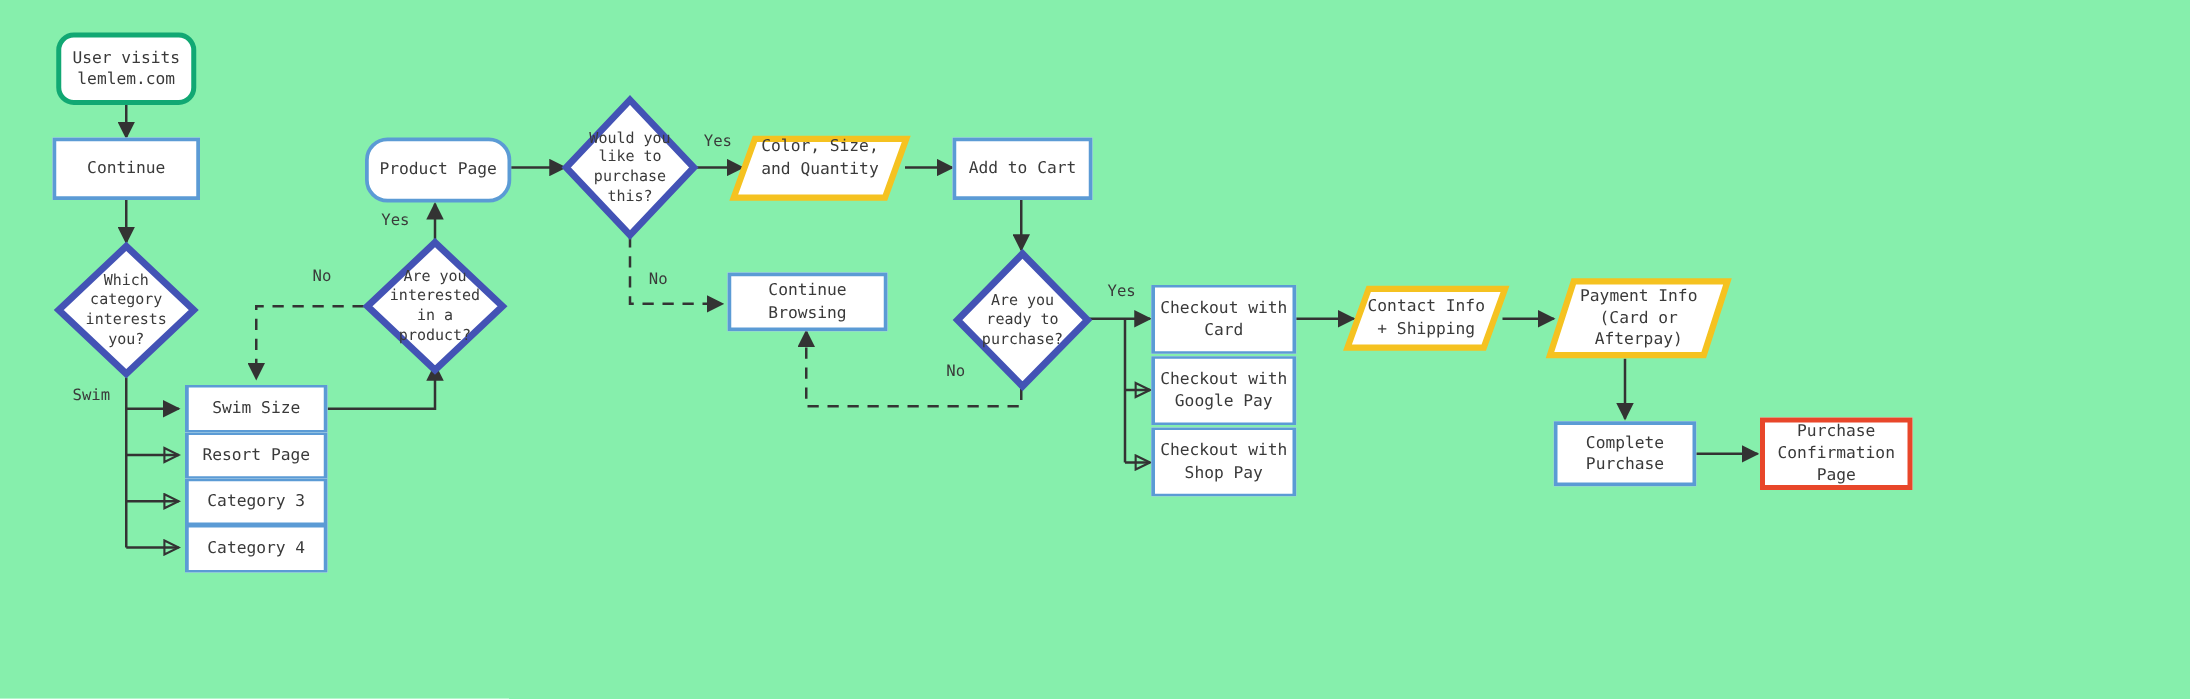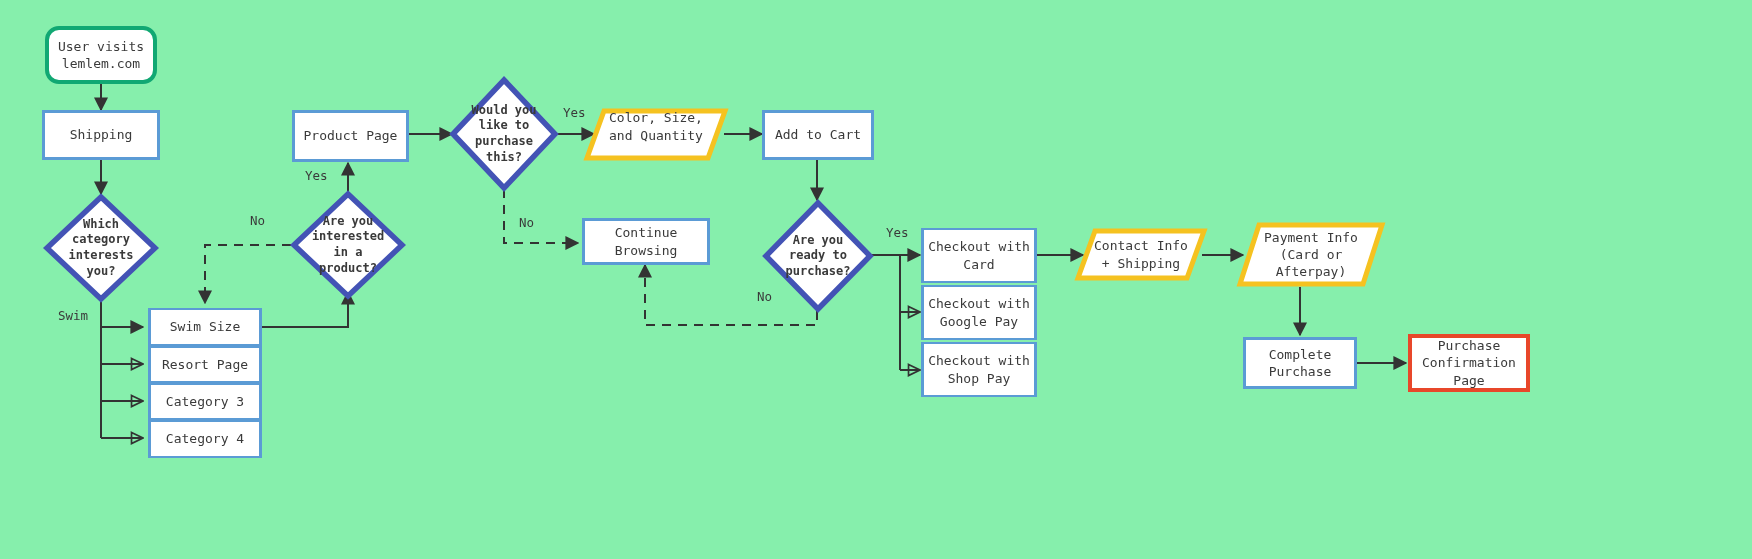--- a/index.html
+++ b/index.html
@@ -48,21 +48,20 @@
     border-radius:14px;
     font-size:13px;
   }
   .terminator-end{
     border:4px solid #e8472a;
     font-size:13px;
   }
   .diamond-wrap{
     position:absolute;
     z-index:2;
-    font-weight:bold;
   }
   .diamond-wrap svg{
     position:absolute;
     left:0; top:0;
     overflow:visible;
   }
   .diamond-label{
     position:absolute;
     left:0; top:0;
     width:100%; height:100%;
@@ -166,21 +165,21 @@
 
       <path d="M 1300 287 L 1300 335" marker-end="url(#ah)"></path>
 
       <path d="M 1357 363 L 1406 363" marker-end="url(#ah)"></path>
     </g>
   </svg>
 
   <div class="node terminator-start" style="left:45px; top:26px; width:112px; height:58px;">User visits
 lemlem.com</div>
 
-  <div class="node rect" style="left:42px; top:110px; width:118px; height:50px;">Shipping</div>
+  <div class="node rect" style="left:42px; top:110px; width:118px; height:50px;">Continue</div>
 
   <div class="diamond-wrap" style="left:44px; top:194px; width:114px; height:108px;">
     <svg width="114" height="108" viewBox="0 0 114 108">
       <polygon points="57,3 111,54 57,105 3,54" fill="#ffffff" stroke="#4353b5" stroke-width="5.5"></polygon>
     </svg>
     <div class="diamond-label">Which
 category
 interests
 you?</div>
   </div>
@@ -196,21 +195,21 @@
   <div class="diamond-wrap" style="left:291px; top:191px; width:114px; height:108px;">
     <svg width="114" height="108" viewBox="0 0 114 108">
       <polygon points="57,3 111,54 57,105 3,54" fill="#ffffff" stroke="#4353b5" stroke-width="5.5"></polygon>
     </svg>
     <div class="diamond-label">Are you
 interested
 in a
 product?</div>
   </div>
 
-  <div class="node rect" style="left:292px; top:110px; width:117px; height:52px;">Product Page</div>
+  <div class="node rect" style="left:292px; top:110px; width:117px; height:52px;border-radius:18px;">Product Page</div>
 
   <div class="diamond-wrap" style="left:450px; top:77px; width:108px; height:114px;">
     <svg width="108" height="114" viewBox="0 0 108 114">
       <polygon points="54,3 105,57 54,111 3,57" fill="#ffffff" stroke="#4353b5" stroke-width="5.5"></polygon>
     </svg>
     <div class="diamond-label">Would you
 like to
 purchase
 this?</div>
   </div>

